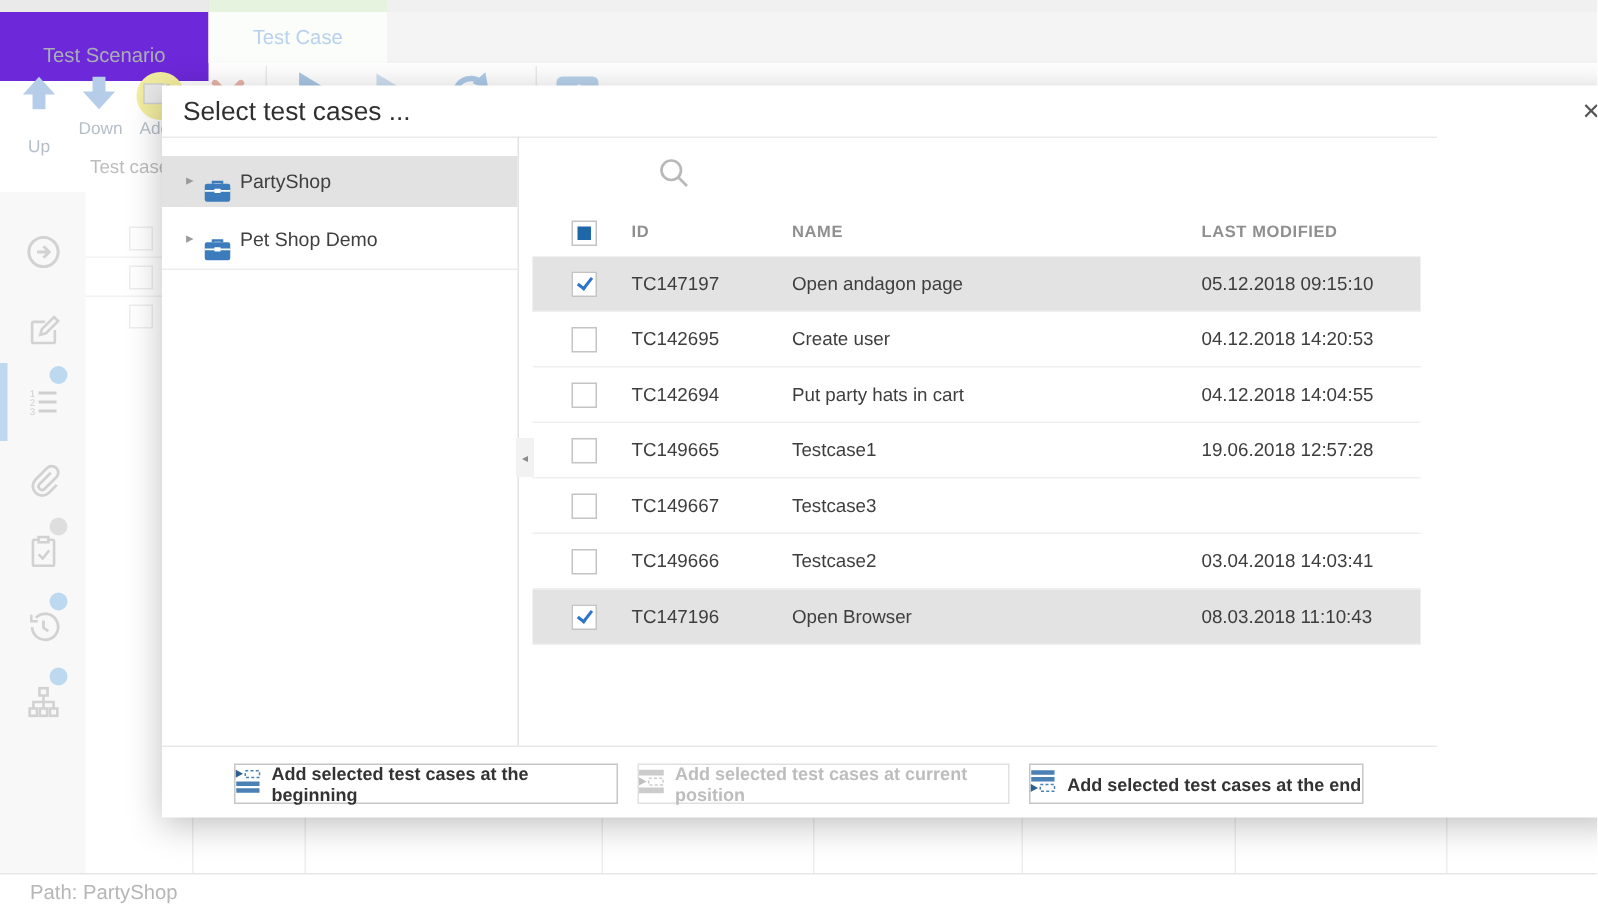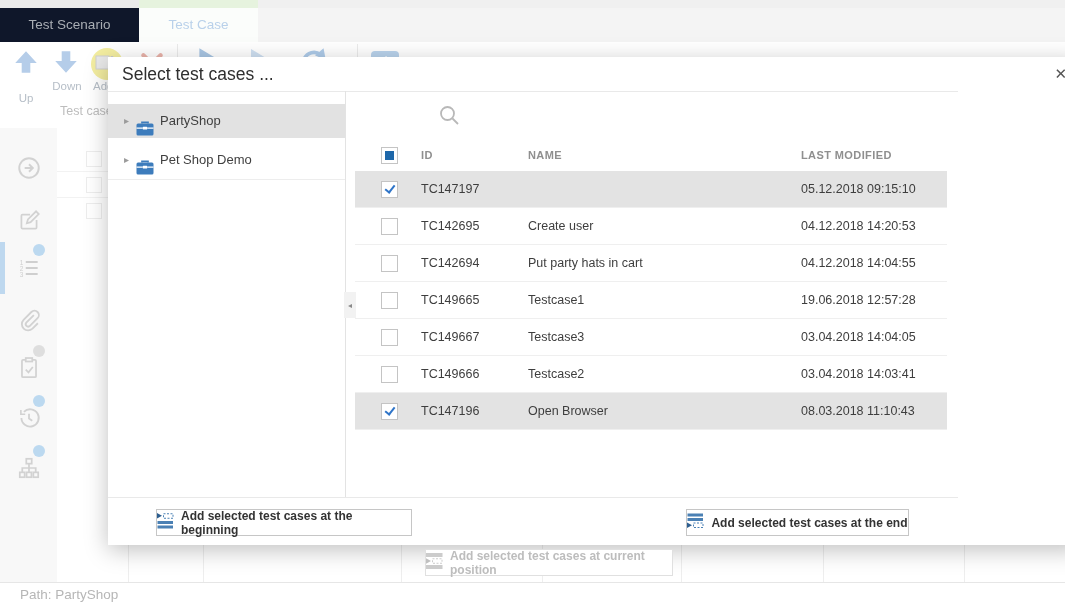--- a/index.html
+++ b/index.html
@@ -3,21 +3,21 @@
 <meta charset="utf-8">
 <style>
   html,body{margin:0;padding:0;background:#fff;}
   #app{position:relative;width:1065px;height:606px;overflow:hidden;background:#fff;
        font-family:"Liberation Sans","DejaVu Sans",sans-serif;-webkit-font-smoothing:antialiased;}
   .abs{position:absolute;}
 
   
   #topstrip{left:0;top:0;width:1065px;height:8px;background:#f0f0f0;}
   .tab{top:0;height:34px;padding-top:8px;line-height:34px;text-align:center;font-size:13.5px;}
-  #tab-scenario{left:0;width:139px;background:#0f172a;color:#a9aeb4;border-top:8px solid #eaeaea;padding-top:0;}
+  #tab-scenario{left:0;width:139px;background:#6d28d9;color:#a9aeb4;border-top:8px solid #eaeaea;padding-top:12px;}
   #tab-case{left:139px;width:119px;background:#fbfdfb;color:#b9d1ea;border-top:8px solid #e6f3de;padding-top:0;}
   #tabfill{left:258px;top:8px;width:807px;height:34px;background:#f4f4f4;}
 
   
   .tlabel{font-size:11.5px;color:#b6bec7;text-align:center;}
   .tsep{top:44px;width:1px;height:54px;background:#ebebeb;}
   #click-halo{left:91px;top:48px;width:32px;height:32px;border-radius:50%;background:#f3eda0;}
   #lbl-testcase{left:60px;top:104px;font-size:12.5px;color:#bdbdbd;white-space:nowrap;}
 
   
@@ -78,21 +78,21 @@
 
   
   #f-line{left:0;top:440px;width:850px;height:1px;background:#e9e9e9;}
   .fbtn{top:452px;height:27px;background:#fff;border:1px solid #c6c6c6;display:flex;align-items:center;
         justify-content:center;gap:7px;font-size:12px;font-weight:bold;color:#333;cursor:pointer;box-sizing:border-box;}
   .fbtn.disabled{border-color:#e0e0e0;color:#bdbdbd;cursor:default;}
   .fbtn.disabled svg .blue{fill:#cccccc;stroke:#cccccc;}
   .fbtn.disabled svg .dark{fill:#c0c0c0;}
   .fbtn.disabled svg .dash{stroke:#cccccc;}
   #btn-begin{left:48px;width:256px;}
-  #btn-current{left:317px;width:248px;margin-top:40px;}
+  #btn-current{left:317px;width:248px;}
   #btn-end{left:578px;width:223px;}
 </style>
 </head>
 <body>
 
 <div id="app">
 
   <div id="topstrip" class="abs"></div>
   <div id="tabfill" class="abs"></div>
   <div id="tab-scenario" class="abs tab">Test Scenario</div>
@@ -320,20 +320,21 @@
       <div id="thead">
         <span class="cb indet"></span>
         <span class="th" style="left:66px;">ID</span>
         <span class="th" style="left:173px;">NAME</span>
         <span class="th" style="left:446px;">LAST MODIFIED</span>
       </div>
 
       <div class="trow sel">
         <span class="cb checked"></span>
         <span class="cid">TC147197</span>
+        <span class="cname">Open andagon page</span>
         <span class="cdate">05.12.2018 09:15:10</span>
       </div>
       <div class="trow">
         <span class="cb"></span>
         <span class="cid">TC142695</span>
         <span class="cname">Create user</span>
         <span class="cdate">04.12.2018 14:20:53</span>
       </div>
       <div class="trow">
         <span class="cb"></span>
@@ -344,21 +345,20 @@
       <div class="trow">
         <span class="cb"></span>
         <span class="cid">TC149665</span>
         <span class="cname">Testcase1</span>
         <span class="cdate">19.06.2018 12:57:28</span>
       </div>
       <div class="trow">
         <span class="cb"></span>
         <span class="cid">TC149667</span>
         <span class="cname">Testcase3</span>
-        <span class="cdate">03.04.2018 14:04:05</span>
       </div>
       <div class="trow">
         <span class="cb"></span>
         <span class="cid">TC149666</span>
         <span class="cname">Testcase2</span>
         <span class="cdate">03.04.2018 14:03:41</span>
       </div>
       <div class="trow sel">
         <span class="cb checked"></span>
         <span class="cid">TC147196</span>

